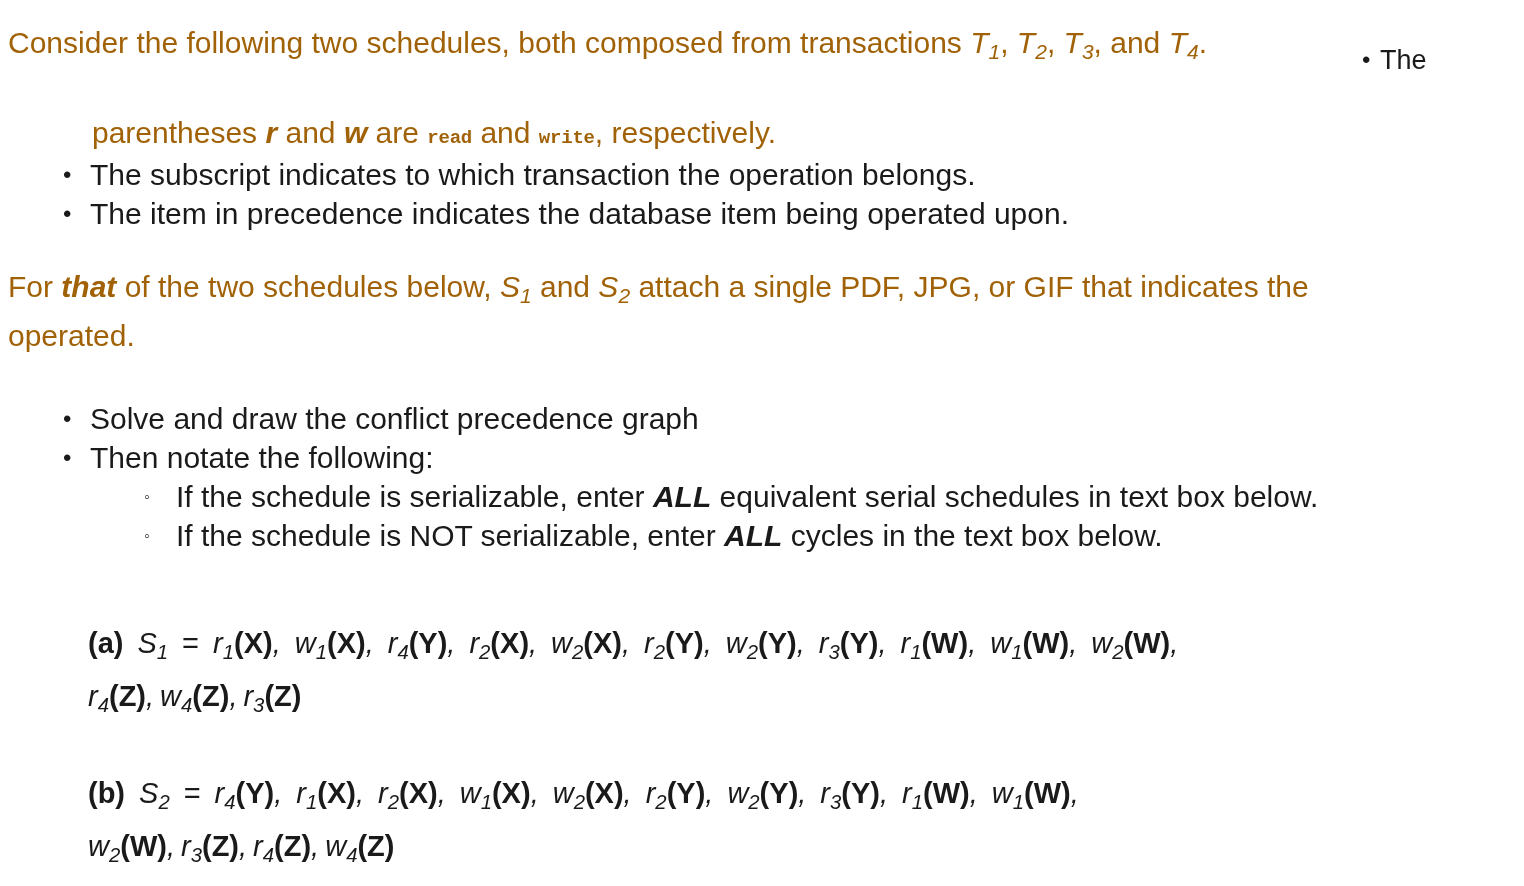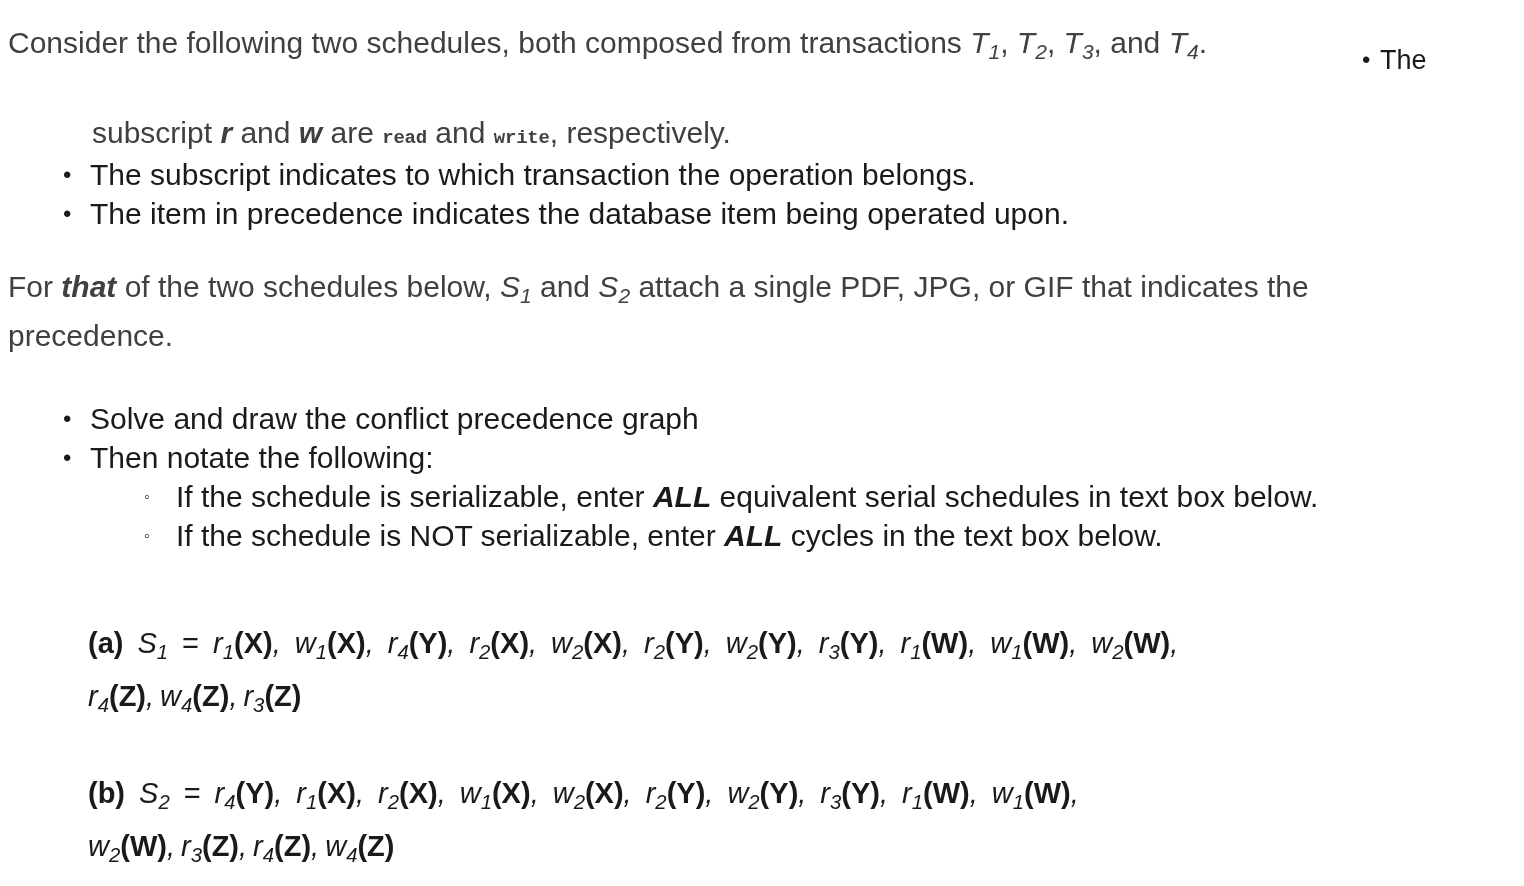--- a/index.html
+++ b/index.html
@@ -19,21 +19,21 @@
     width: 1524px;
     height: 886px;
     overflow: hidden;
   }
 
   
   .para {
     position: absolute;
     font-size: 30px;
     line-height: 50px;
-    color: #404040;
+    color: #a16207;
     white-space: nowrap;
   }
 
   .intro-line {
     left: 8px;
     top: 18px;
   }
 
   .trailing-bullet {
     position: absolute;
@@ -170,38 +170,38 @@
 
   <div class="para intro-line">
     <span>Consider the following two schedules, both composed from transactions </span><i class="var"><span>T</span><sub class="sub">1</sub></i><span>, </span><i class="var"><span>T</span><sub class="sub">2</sub></i><span>, </span><i class="var"><span>T</span><sub class="sub">3</sub></i><span>, and </span><i class="var"><span>T</span><sub class="sub">4</sub></i><span>.</span>
   </div>
 
   <div class="trailing-bullet">
     <span class="dot">•</span><span>The</span>
   </div>
 
   <div class="para cont-line">
-    <span>subscript </span><b class="bi">r</b><span> and </span><b class="bi">w</b><span> are </span><code class="mono">read</code><span> and </span><code class="mono">write</code><span>, respectively.</span>
+    <span>parentheses </span><b class="bi">r</b><span> and </span><b class="bi">w</b><span> are </span><code class="mono">read</code><span> and </span><code class="mono">write</code><span>, respectively.</span>
   </div>
 
   <ul class="blist" id="bullets-ops">
     <li>
       <span class="marker">•</span>
       <span>The subscript indicates to which transaction the operation belongs.</span>
     </li>
     <li>
       <span class="marker">•</span>
       <span>The item in precedence indicates the database item being operated upon.</span>
     </li>
   </ul>
 
   <div class="para forboth">
     <span>For </span><b class="bi">that</b><span> of the two schedules below, </span><i class="var"><span>S</span><sub class="sub">1</sub></i><span> and </span><i class="var"><span>S</span><sub class="sub">2</sub></i><span> attach a single PDF, JPG, or GIF that indicates the</span>
   </div>
-  <div class="para following">precedence.</div>
+  <div class="para following">operated.</div>
 
   <ul class="blist" id="bullets-tasks">
     <li>
       <span class="marker">•</span>
       <span>Solve and draw the conflict precedence graph</span>
     </li>
     <li>
       <span class="marker">•</span>
       <span>Then notate the following:</span>
       <ul class="sublist">

